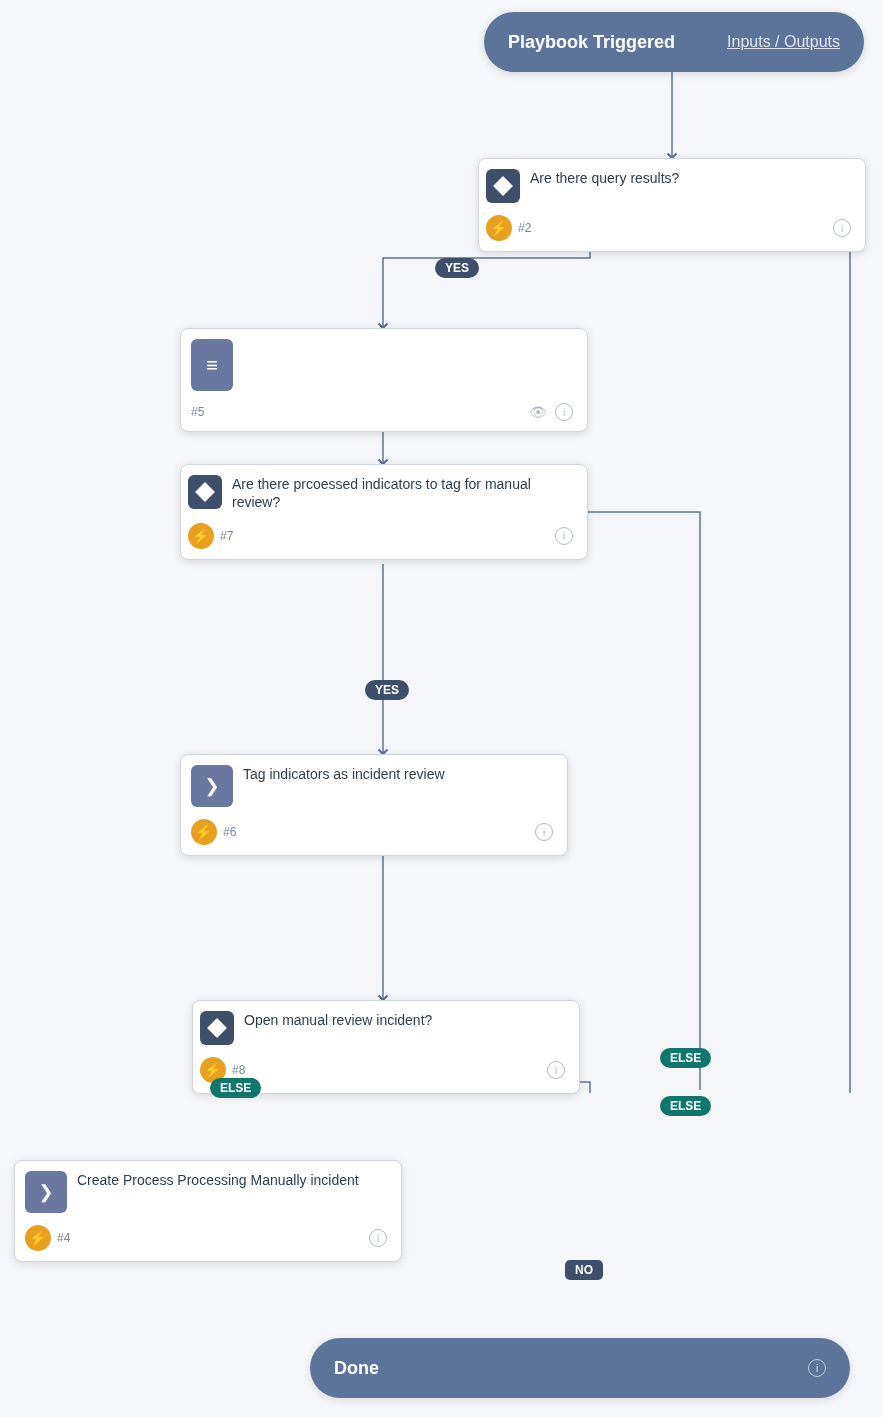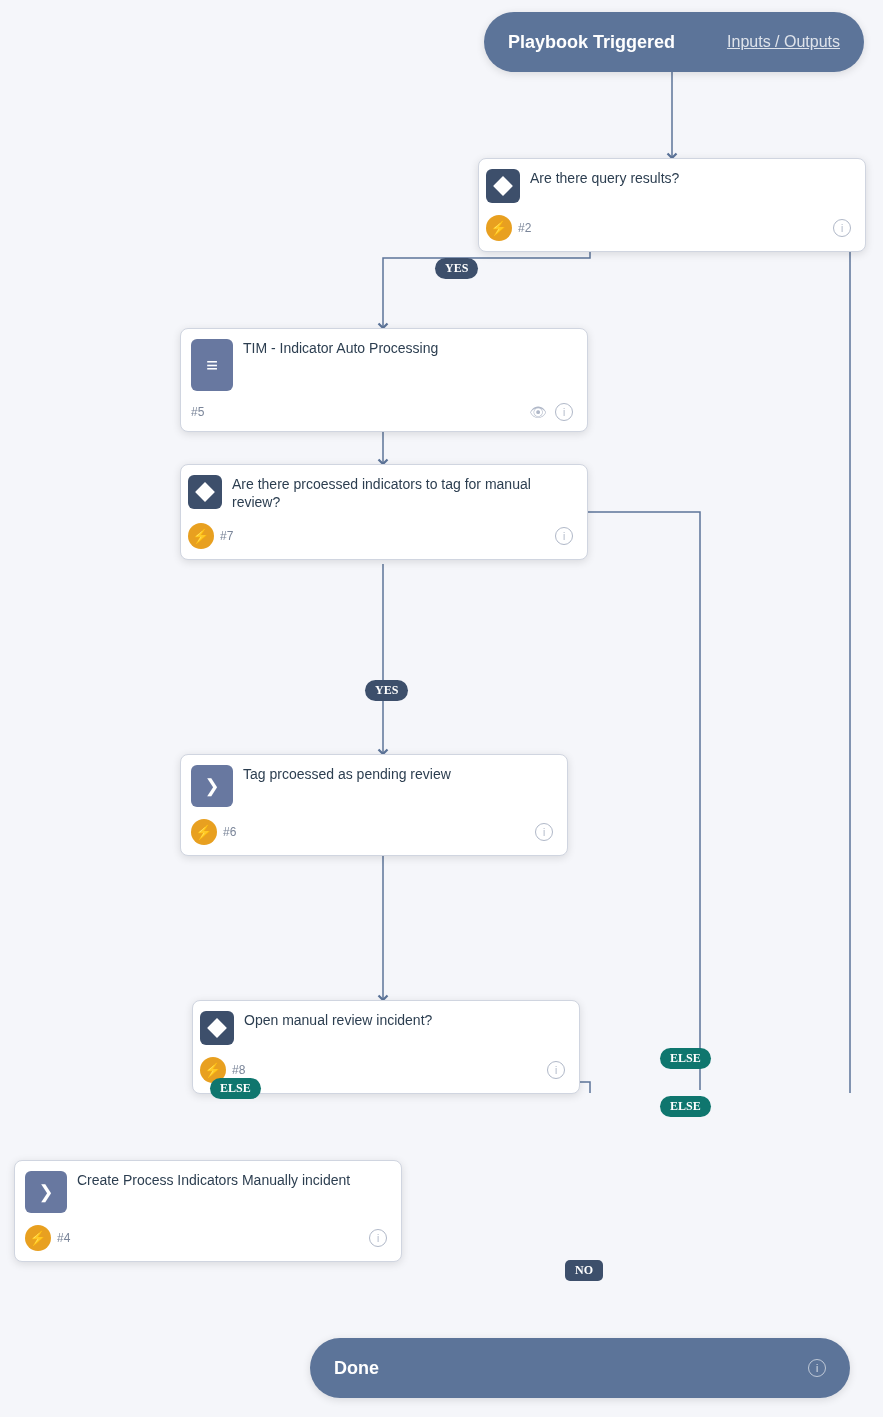--- a/index.html
+++ b/index.html
@@ -187,21 +187,20 @@
     }
 
     
     .label-badge {
       position: absolute;
       border-radius: 12px;
       padding: 3px 10px;
       font-size: 12px;
       font-weight: 700;
       color: #fff;
-      font-family: Liberation Serif, serif;
     }
     .badge-yes { background: #3d4f6b; }
     .badge-no { background: #3d4f6b; }
     .badge-else { background: #0f766e; }
 
     
     .eye-icon {
       color: #b0b8c8;
       font-size: 14px;
       cursor: pointer;
@@ -271,21 +270,20 @@
 
   <div class="label-badge badge-yes" style="top:258px; left:435px;">
     <span>YES</span>
   </div>
 
   <div class="node node-action" style="top:328px; left:180px; width:408px;">
     <div class="node-header">
       <div class="book-icon-box">
         <span style="color:#fff;font-size:20px;">≡</span>
       </div>
-      <div class="node-title">TIM - Indicator Auto Processing</div>
     </div>
     <div class="node-footer">
       <div class="node-id">
         <span class="node-num">#5</span>
       </div>
       <div style="display:flex;gap:8px;align-items:center;">
         <span class="eye-icon">👁</span>
         <div class="info-icon">i</div>
       </div>
     </div>
@@ -311,21 +309,21 @@
 
   <div class="label-badge badge-yes" style="top:680px; left:365px;">
     <span>YES</span>
   </div>
 
   <div class="node node-action" style="top:754px; left:180px; width:388px;">
     <div class="node-header">
       <div class="chevron-icon-box">
         <span class="chevron-shape">❯</span>
       </div>
-      <div class="node-title">Tag prcoessed as pending review</div>
+      <div class="node-title">Tag indicators as incident review</div>
     </div>
     <div class="node-footer">
       <div class="node-id">
         <div class="lightning-badge">
           <span>⚡</span>
         </div>
         <span class="node-num">#6</span>
       </div>
       <div class="info-icon">i</div>
     </div>
@@ -358,21 +356,21 @@
   </div>
   <div class="label-badge badge-else" style="top:1096px; left:660px;">
     <span>ELSE</span>
   </div>
 
   <div class="node node-action" style="top:1160px; left:14px; width:388px;">
     <div class="node-header">
       <div class="chevron-icon-box">
         <span class="chevron-shape">❯</span>
       </div>
-      <div class="node-title">Create Process Indicators Manually incident</div>
+      <div class="node-title">Create Process Processing Manually incident</div>
     </div>
     <div class="node-footer">
       <div class="node-id">
         <div class="lightning-badge">
           <span>⚡</span>
         </div>
         <span class="node-num">#4</span>
       </div>
       <div class="info-icon">i</div>
     </div>

